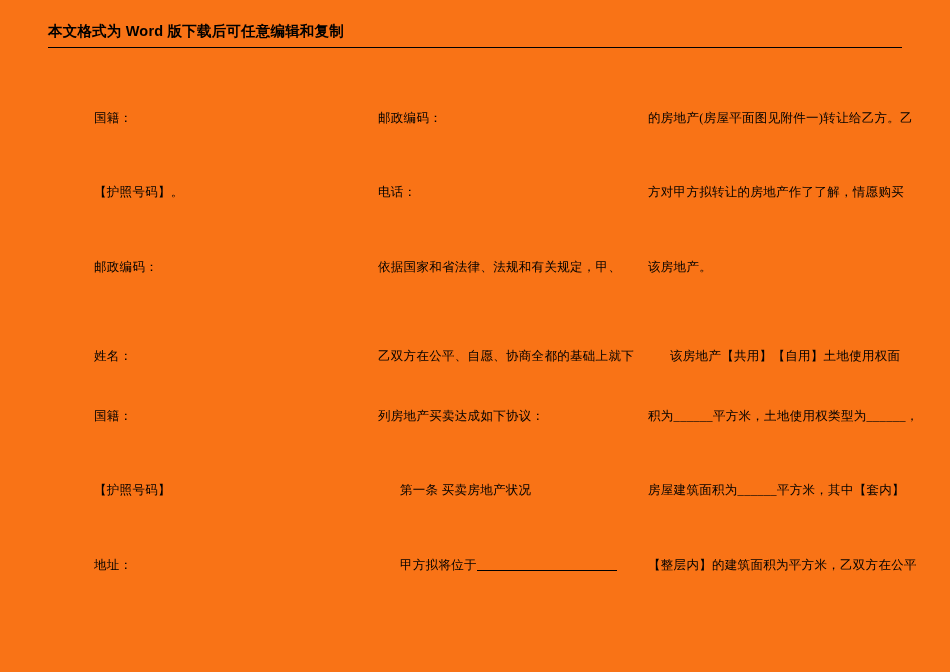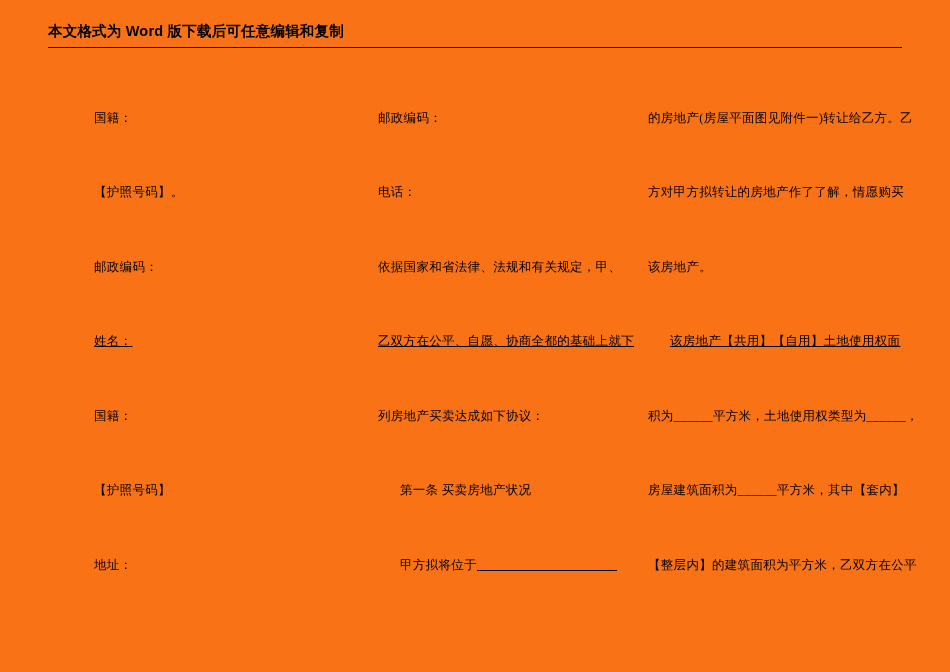--- a/index.html
+++ b/index.html
@@ -66,21 +66,21 @@
     white-space: nowrap;
     color: #000;
     letter-spacing: 0.3px;
     margin-top: 32px;
   }
   .line.indent { padding-left: 22px; }
   
   .r0 { top: 8px; }
   .r1 { top: 82px; }
   .r2 { top: 157px; }
-  .r3 { top: 231px; text-decoration: underline; }
+  .r3 { top: 246px; }
   .r4 { top: 306px; }
   .r5 { top: 380px; }
   .r6 { top: 455px; }
 
   .blank-long {
     display: inline-block;
     width: 140px;
     border-bottom: 1px solid #000;
     height: 12px;
     vertical-align: -2px;

